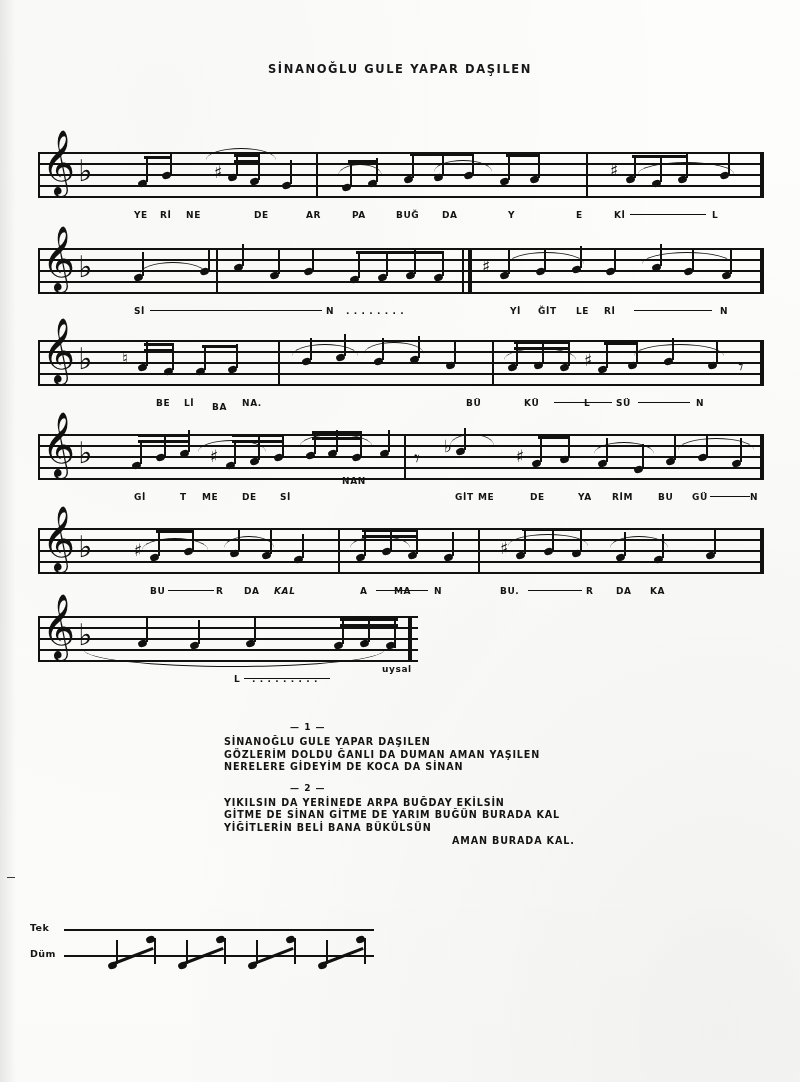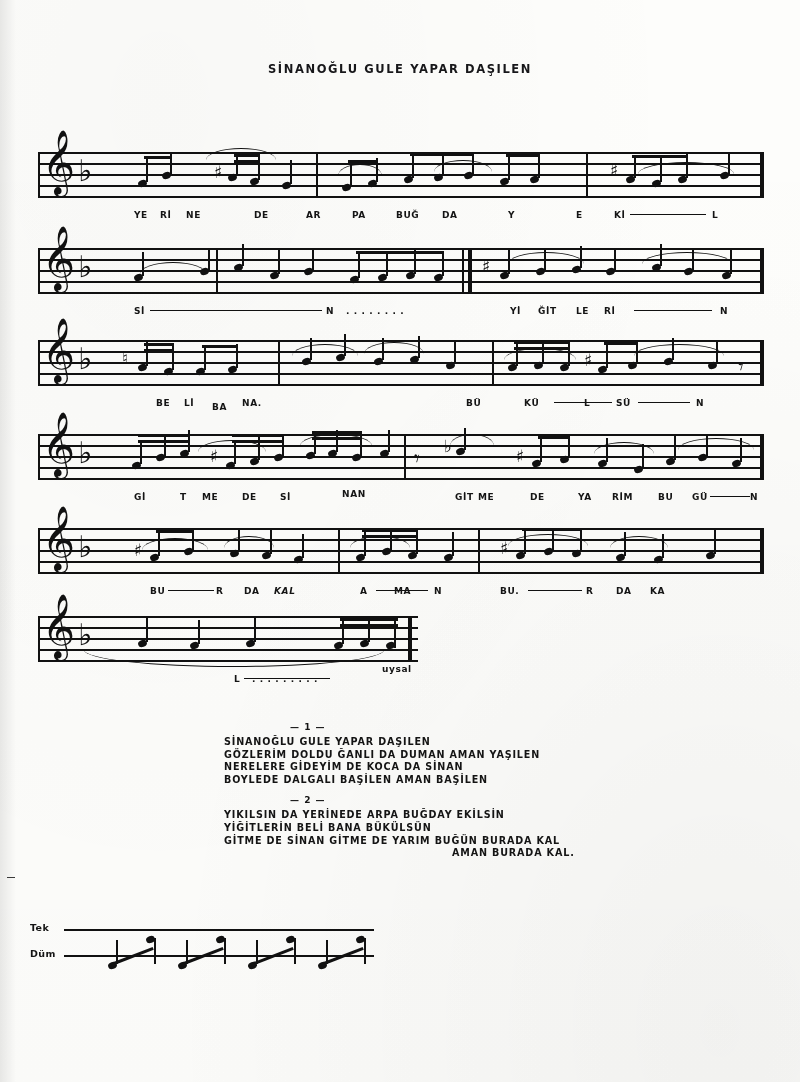--- a/index.html
+++ b/index.html
@@ -569,21 +569,21 @@
     <div class="slur" style="left:556px;top:18px;width:60px;"></div>
     <div class="slur" style="left:640px;top:14px;width:76px;"></div>
 
     <div class="dots-line" style="left:672px;top:72px;width:40px;"></div>
 
     <div class="lyric" style="left:96px;top:68px;text-align:center;">Gİ</div>
     <div class="lyric" style="left:142px;top:68px;">T</div>
     <div class="lyric" style="left:164px;top:68px;">ME</div>
     <div class="lyric" style="left:204px;top:68px;">DE</div>
     <div class="lyric" style="left:242px;top:68px;">Sİ</div>
-    <div class="lyric" style="left:304px;top:65px;">NAN</div>
+    <div class="lyric" style="left:304px;top:52px;">NAN</div>
     <div class="lyric" style="left:384px;top:68px;padding-left:33px;">GİT</div>
     <div class="lyric" style="left:440px;top:68px;">ME</div>
     <div class="lyric" style="left:492px;top:68px;">DE</div>
     <div class="lyric" style="left:540px;top:68px;">YA</div>
     <div class="lyric" style="left:574px;top:68px;">RİM</div>
     <div class="lyric" style="left:620px;top:68px;">BU</div>
     <div class="lyric" style="left:654px;top:68px;">GÜ</div>
     <div class="lyric" style="left:712px;top:68px;">N</div>
   </div>
 
@@ -702,28 +702,27 @@
     <div class="lyric" style="left:196px;top:68px;">L</div>
     <div class="lyric" style="left:214px;top:68px;">. . . . . . . . .</div>
     <div class="lyric" style="left:344px;top:58px;font-style:normal;">uysal</div>
   </div>
 
   <div class="verses">
     <div class="verse-num">— 1 —</div>
     <div class="verse-line">SİNANOĞLU GULE YAPAR DAŞILEN</div>
     <div class="verse-line">GÖZLERİM DOLDU ĞANLI DA DUMAN AMAN YAŞILEN</div>
     <div class="verse-line">NERELERE GİDEYİM DE KOCA DA SİNAN</div>
-    <div class="verse-line">BOYLEDE DALGALI BAŞİLEN AMAN BAŞİLEN</div>
 
     <div class="verse-gap"></div>
 
     <div class="verse-num">— 2 —</div>
     <div class="verse-line">YIKILSIN DA YERİNEDE ARPA  BUĞDAY EKİLSİN</div>
+    <div class="verse-line">GİTME DE SİNAN GİTME DE YARIM BUĞÜN  BURADA KAL</div>
     <div class="verse-line">YİĞİTLERİN BELİ   BANA BÜKÜLSÜN</div>
-    <div class="verse-line">GİTME DE SİNAN GİTME DE YARIM BUĞÜN  BURADA KAL</div>
     <div class="verse-line indent">AMAN  BURADA KAL.</div>
   </div>
 
   <div class="rhythm">
     <div class="rhythm-label" style="left:0;top:4px;">Tek</div>
     <div class="rhythm-label" style="left:0;top:30px;">Düm</div>
 
     <div class="rhythm-line" style="left:34px;top:11px;width:310px;"></div>
     <div class="rhythm-line" style="left:34px;top:37px;width:310px;"></div>
 

